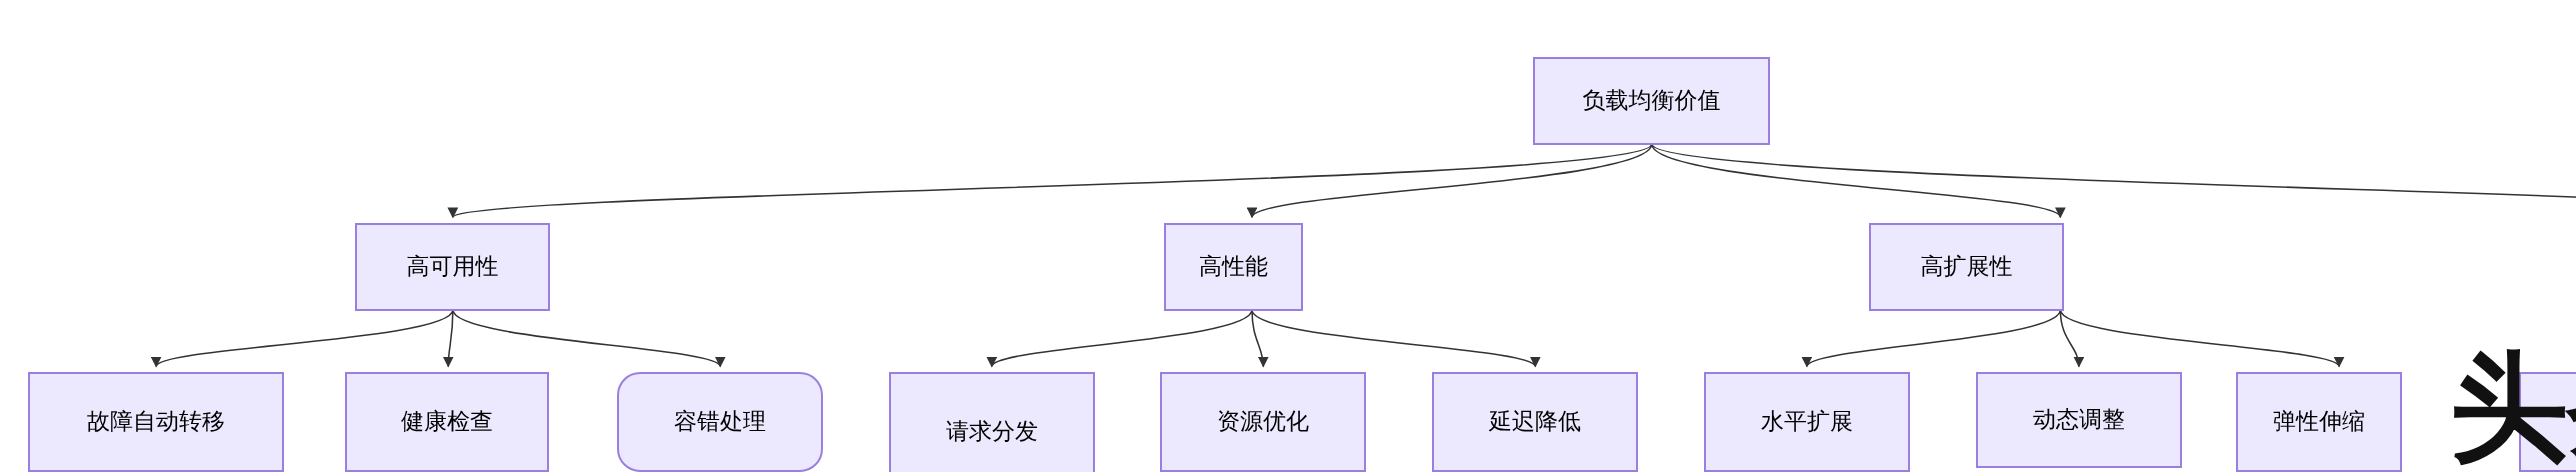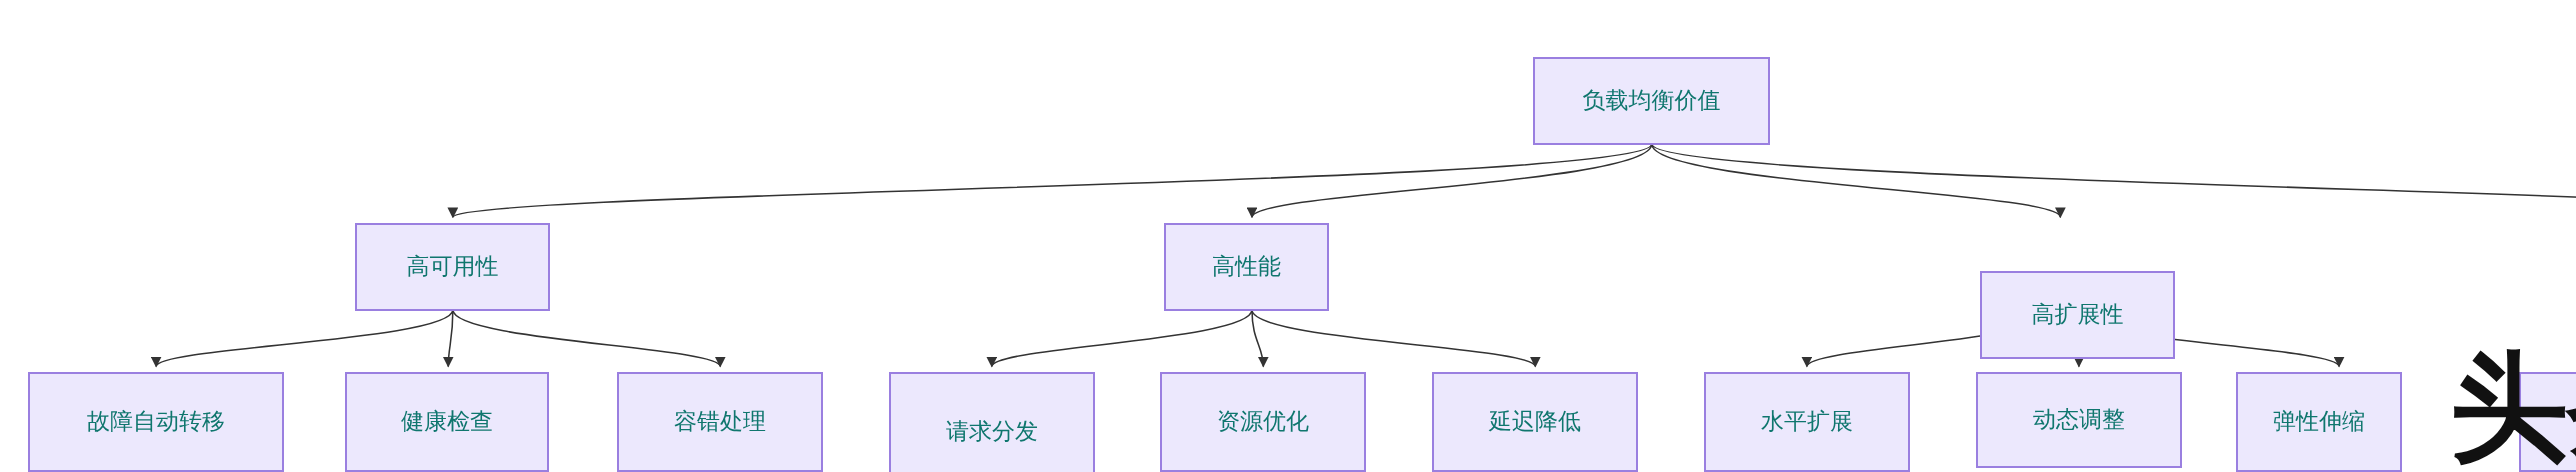--- a/index.html
+++ b/index.html
@@ -8,21 +8,21 @@
     width:3267px;height:472px;overflow:hidden;position:relative;
   }
   #canvas{position:relative;width:3267px;height:472px;background:#ffffff;}
   #edges{position:absolute;left:0;top:0;width:3267px;height:472px;pointer-events:none;}
   .node{
     position:absolute;
     box-sizing:border-box;
     background:#ECE8FD;
     border:2.1px solid #9A7FE0;
     display:flex;align-items:center;justify-content:center;
-    color:#0f766e;
+    color:#000000;
     font-weight:400;
     line-height:1.2;
     white-space:nowrap;
     z-index:2;
   }
   .node.root{font-size:23px;}
   .node.lvl2{font-size:23px;}
   .node.leaf{font-size:23px;}
   #watermark{
     position:absolute;
@@ -69,33 +69,33 @@
         <path d="M 5550 602 C 5550 662.5, 6110 673.5, 6110 712" marker-end="url(#arrow)"></path>
       </g>
   </svg>
   <div id="nodes">
       <div class="node root" style="left: 1533px; top: 57px; width: 237px; height: 88px;">
         <span>负载均衡价值</span>
       </div>
       <div class="node lvl2" style="left: 355px; top: 223px; width: 195px; height: 88px;">
         <span>高可用性</span>
       </div>
-      <div class="node lvl2" style="left: 1164px; top: 223px; width: 165px; height: 88px;">
+      <div class="node lvl2" style="left: 1164px; top: 223px; width: 139px; height: 88px;">
         <span>高性能</span>
       </div>
-      <div class="node lvl2" style="left: 1980px; top: 223px; width: 195px; height: 88px; margin-top: 48px;">
+      <div class="node lvl2" style="left: 1869px; top: 223px; width: 195px; height: 88px;">
         <span>高扩展性</span>
       </div>
       <div class="node leaf" style="left: 28px; top: 372px; width: 256px; height: 100px;">
         <span>故障自动转移</span>
       </div>
       <div class="node leaf" style="left: 345px; top: 372px; width: 204px; height: 100px;">
         <span>健康检查</span>
       </div>
-      <div class="node leaf" style="left: 617px; top: 372px; width: 206px; height: 100px;">
+      <div class="node leaf" style="left: 617px; top: 372px; width: 206px; height: 100px; border-radius: 23px;">
         <span>容错处理</span>
       </div>
       <div class="node leaf" style="left: 889px; top: 372px; width: 206px; height: 120px;">
         <span>请求分发</span>
       </div>
       <div class="node leaf" style="left: 1160px; top: 372px; width: 206px; height: 100px;">
         <span>资源优化</span>
       </div>
       <div class="node leaf" style="left: 1432px; top: 372px; width: 206px; height: 100px;">
         <span>延迟降低</span>

